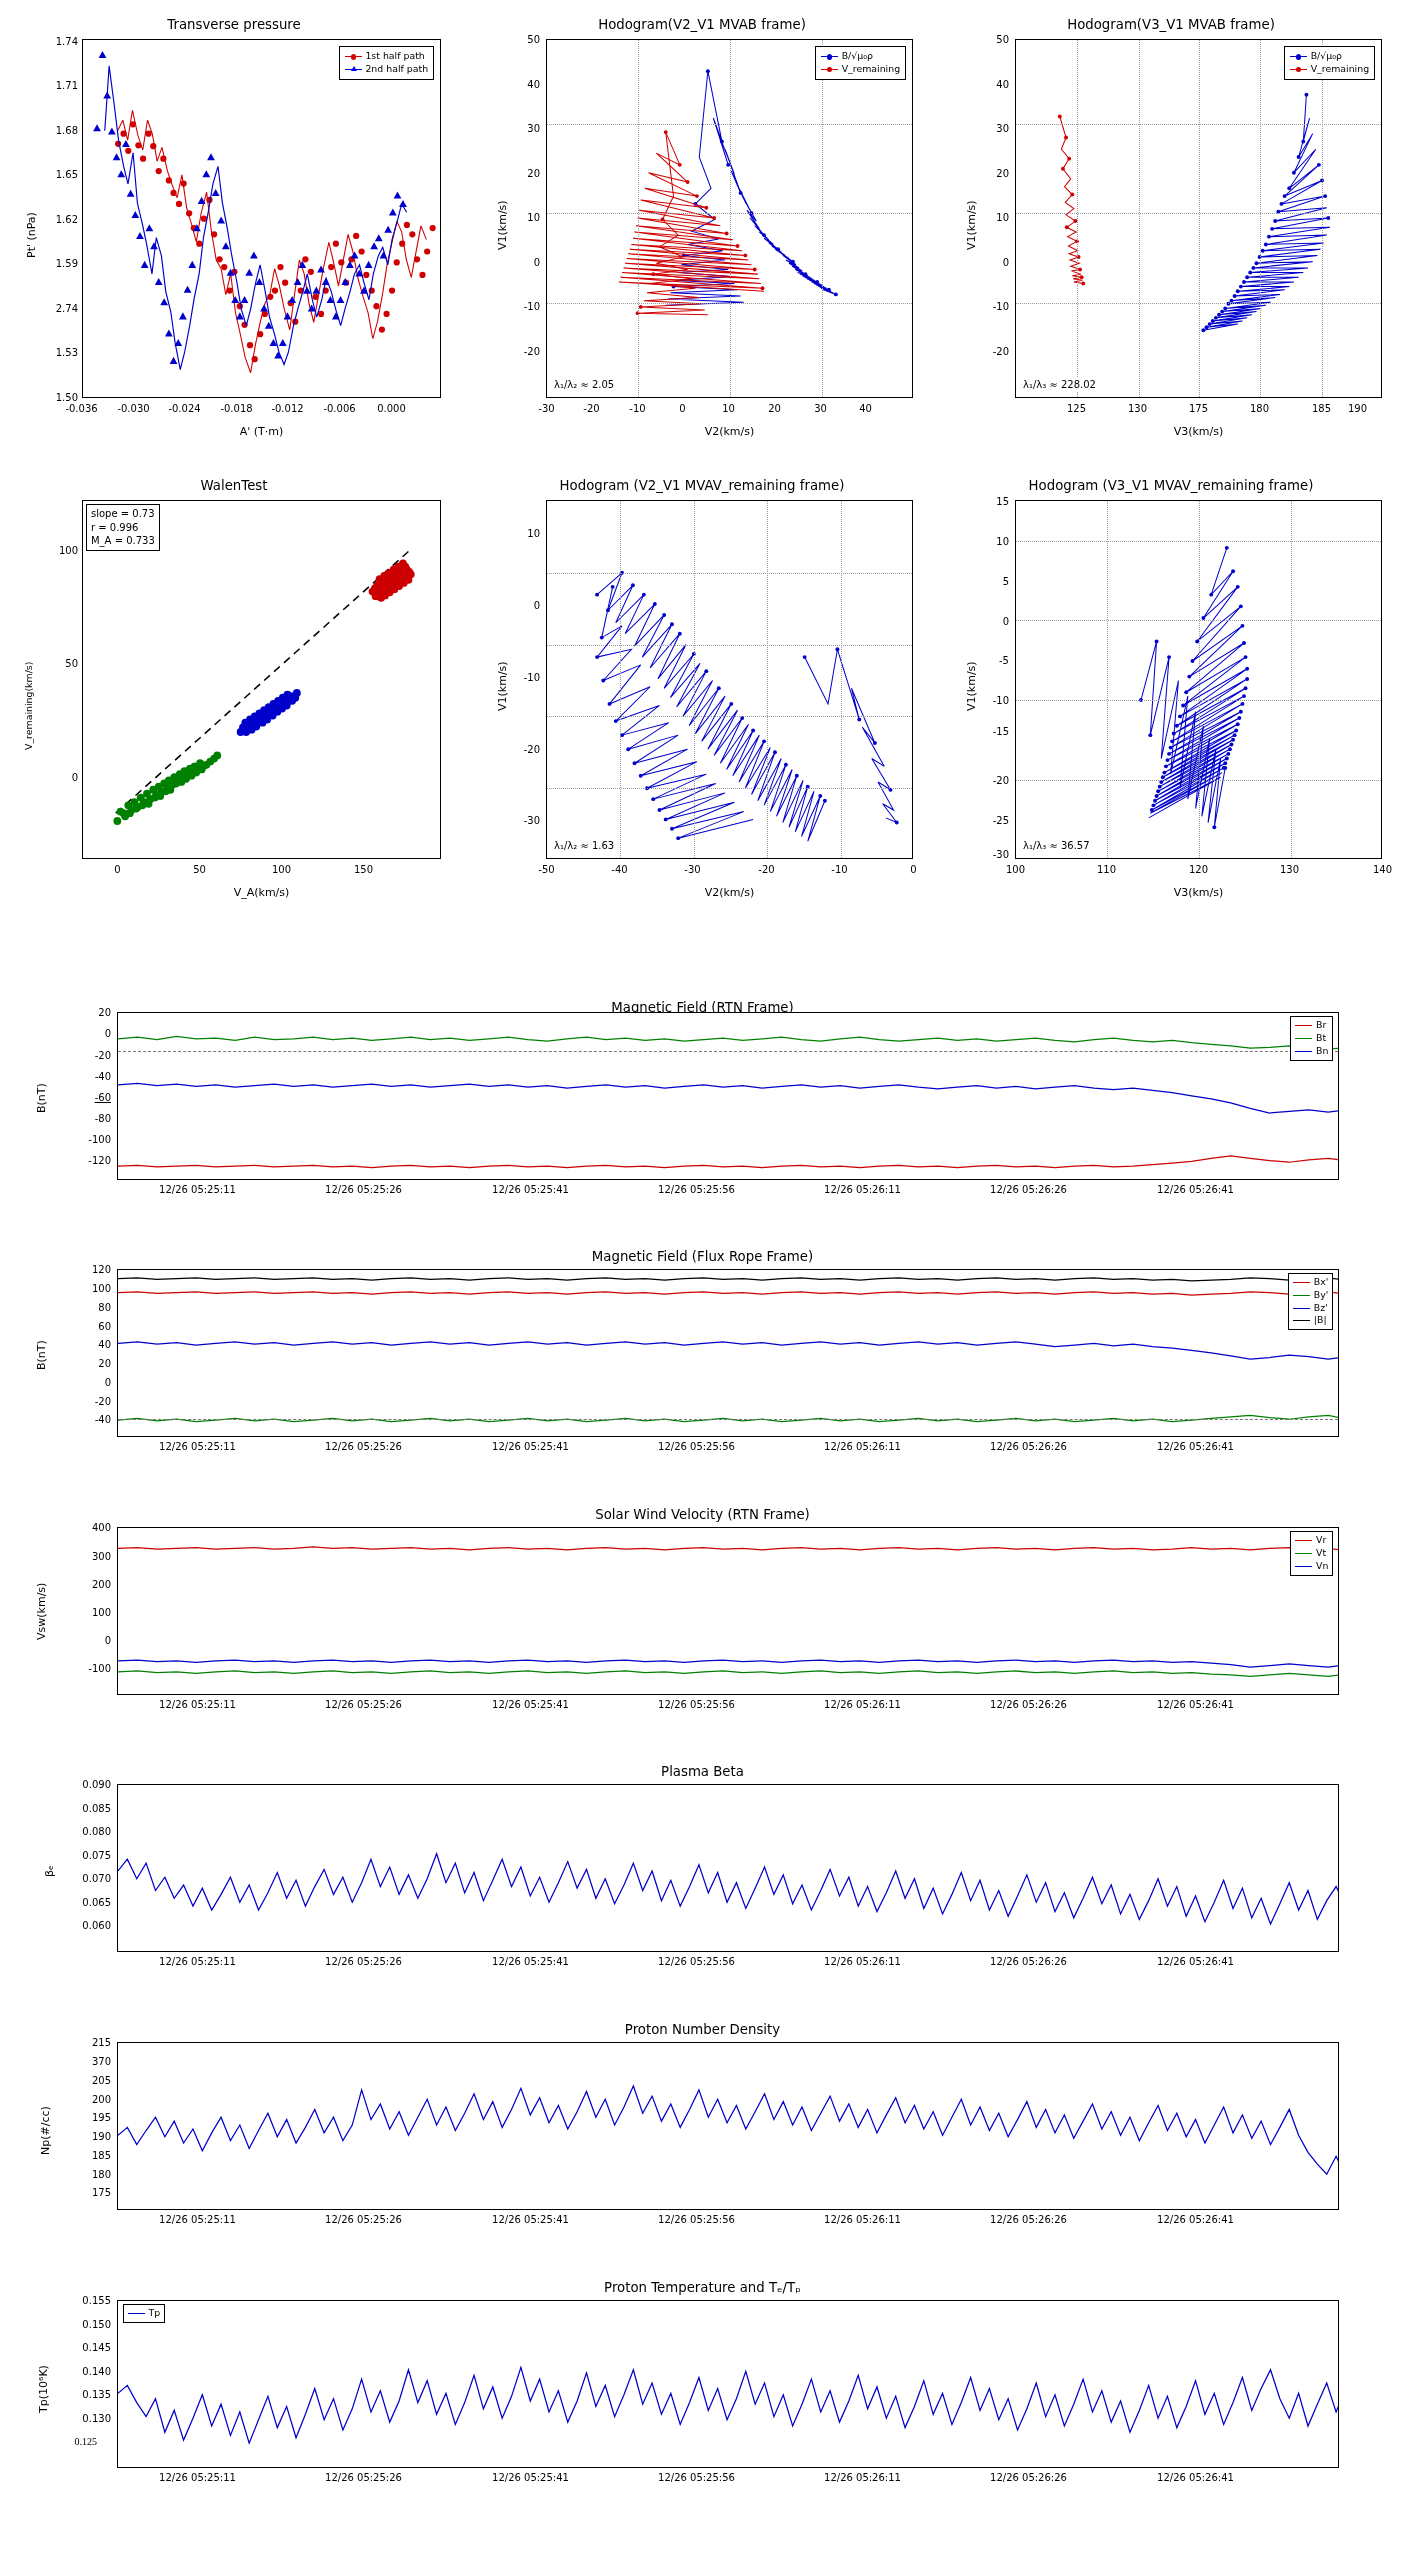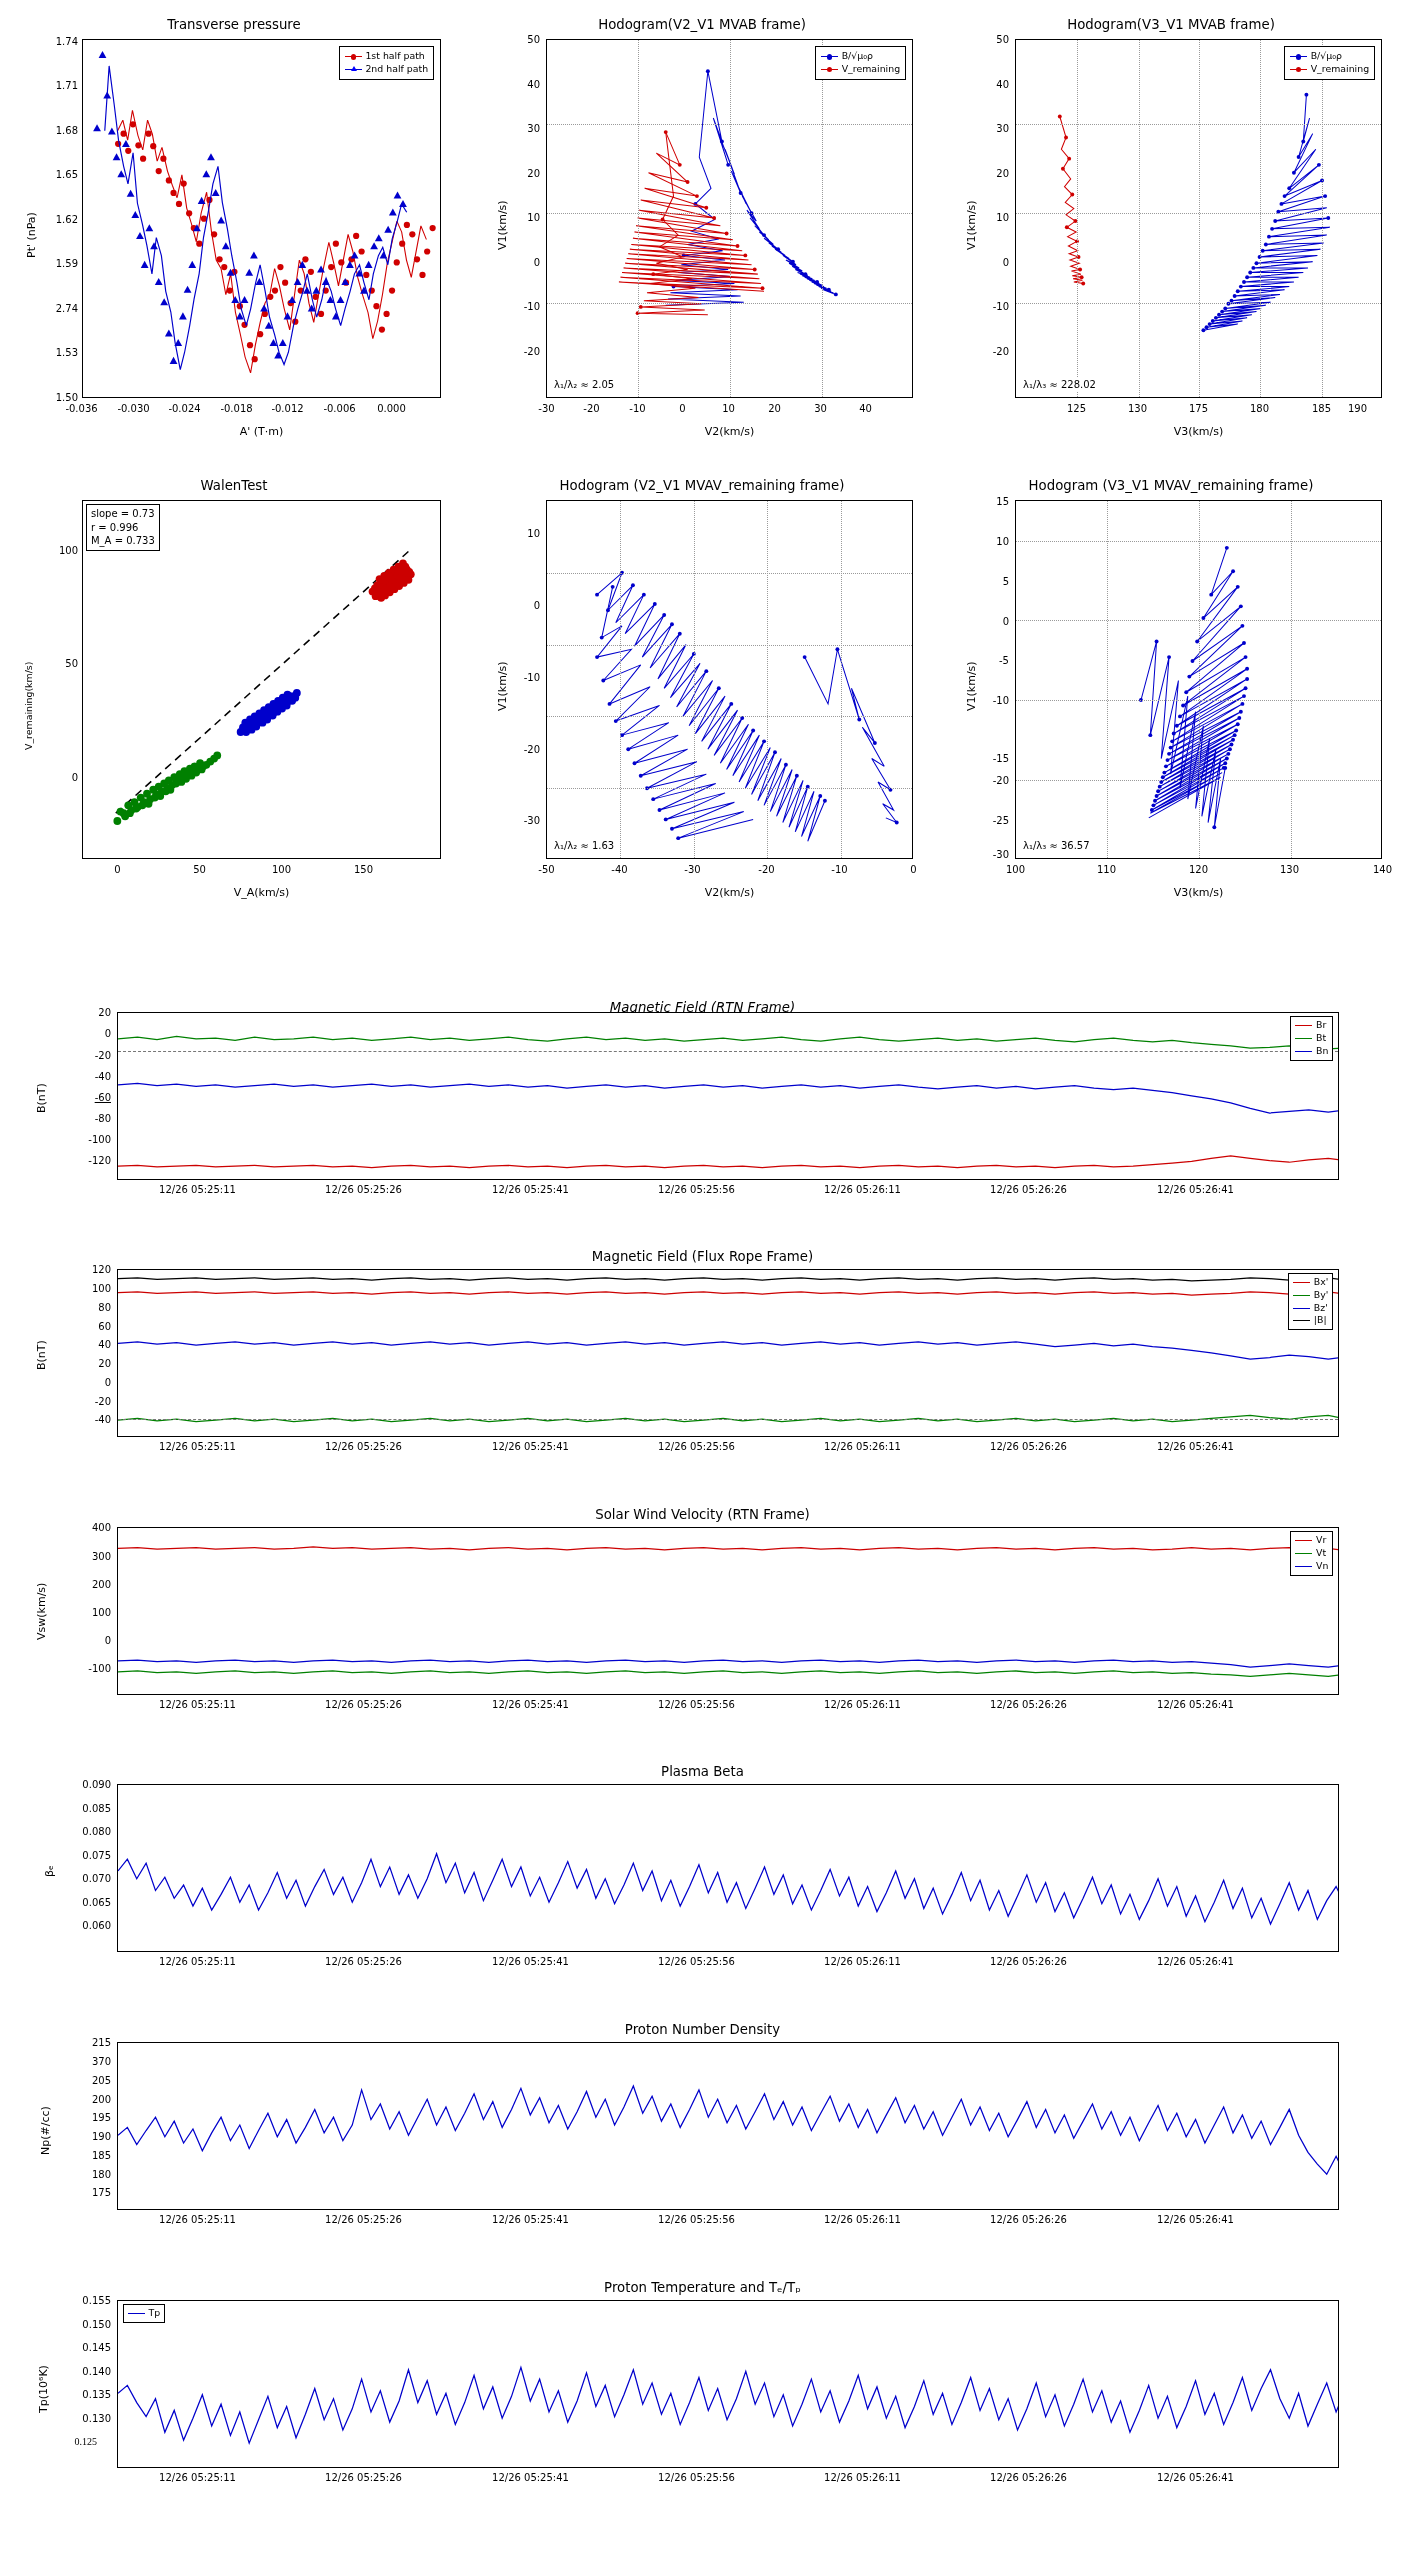--- a/index.html
+++ b/index.html
@@ -719,33 +719,33 @@
       <div class="annot" style="left:4.7px;bottom:6.2px;">λ₁/λ₃ ≈ 36.57</div>
     </div>
     <div class="ylabel" style="left:28px;top:250px;">V1(km/s)</div>
     <div class="xlabel" style="left:78px;top:425px;width:367px;">V3(km/s)</div>
     <div class="tick ytick" style="left:39px;top:35px;width:33px;">15</div>
     <div class="tick ytick" style="left:39px;top:75px;width:33px;">10</div>
     <div class="tick ytick" style="left:39px;top:115px;width:33px;">5</div>
     <div class="tick ytick" style="left:39px;top:155px;width:33px;">0</div>
     <div class="tick ytick" style="left:39px;top:194px;width:33px;">-5</div>
     <div class="tick ytick" style="left:39px;top:234px;width:33px;">-10</div>
-    <div class="tick ytick" style="left:39px;top:292px;width:33px;">-15</div>
+    <div class="tick ytick" style="left:39px;top:265px;width:33px;">-15</div>
     <div class="tick ytick" style="left:39px;top:314px;width:33px;">-20</div>
     <div class="tick ytick" style="left:39px;top:354px;width:33px;">-25</div>
     <div class="tick ytick" style="left:39px;top:388px;width:33px;">-30</div>
     <div class="tick xtick" style="left:55px;top:403px;width:47px;">100</div>
     <div class="tick xtick" style="left:146px;top:403px;width:47px;">110</div>
     <div class="tick xtick" style="left:238px;top:403px;width:47px;">120</div>
     <div class="tick xtick" style="left:329px;top:403px;width:47px;">130</div>
     <div class="tick xtick" style="left:422px;top:403px;width:47px;">140</div>
   </div>
 
   <div class="panel" style="left:0px;top:984px;width:1405px;height:258px;">
-    <div class="ptitle" style="top:16px;left:0;width:1405px;font-style:italic;">Magnetic Field (RTN Frame)</div>
+    <div class="ptitle" style="top:16px;left:0;width:1405px;">Magnetic Field (RTN Frame)</div>
     <div class="plotbox" style="left:117px;top:28px;width:1222px;height:168px;">
       <div class="dashline" style="top:38px;"></div>
       <svg width="1222" height="168" viewBox="0 0 1565 215" preserveAspectRatio="none">
         <polyline fill="none" stroke="#008000" stroke-width="1.6" points="0,33 25,31 50,34 75,30 100,33 125,32 150,35 175,31 200,34 225,33 250,31 275,34 300,32 325,35 350,33 375,31 400,34 425,32 450,35 475,33 500,31 525,34 550,36 575,33 600,31 625,34 650,32 675,35 700,33 725,36 750,34 775,32 800,35 825,33 850,31 875,34 900,36 925,33 950,31 975,34 1000,36 1025,34 1050,32 1075,35 1100,33 1125,36 1150,34 1175,32 1200,35 1225,37 1250,34 1275,32 1300,35 1325,37 1350,35 1375,38 1400,40 1425,42 1450,45 1475,44 1500,42 1525,44 1550,46 1565,45"></polyline>
         <polyline fill="none" stroke="#0000cc" stroke-width="1.6" points="0,92 25,90 50,93 75,91 100,94 125,92 150,95 175,93 200,91 225,94 250,92 275,95 300,93 325,91 350,94 375,92 400,95 425,93 450,91 475,94 500,92 525,95 550,93 575,96 600,94 625,92 650,95 675,93 700,96 725,94 750,92 775,95 800,93 825,96 850,94 875,92 900,95 925,93 950,96 975,94 1000,92 1025,95 1050,97 1075,95 1100,93 1125,96 1150,94 1175,97 1200,95 1225,93 1250,96 1275,98 1300,96 1325,99 1350,102 1375,106 1400,110 1425,115 1450,122 1475,128 1500,126 1525,124 1550,127 1565,125"></polyline>
         <polyline fill="none" stroke="#cc0000" stroke-width="1.6" points="0,196 25,195 50,197 75,196 100,195 125,197 150,196 175,195 200,197 225,196 250,195 275,197 300,196 325,198 350,196 375,195 400,197 425,196 450,198 475,196 500,195 525,197 550,196 575,198 600,196 625,195 650,197 675,196 700,198 725,196 750,195 775,197 800,196 825,198 850,196 875,195 900,197 925,196 950,198 975,196 1000,195 1025,197 1050,196 1075,198 1100,196 1125,195 1150,197 1175,196 1200,198 1225,196 1250,195 1275,197 1300,196 1325,194 1350,192 1375,190 1400,186 1425,183 1450,186 1475,189 1500,191 1525,188 1550,186 1565,188"></polyline>
       </svg>
       <div class="legend" style="right:4.7px;top:3.1px;padding:2.3px 3.9px;">
         <div class="row">
             <span class="swatch" style="border-color:#cc0000;"></span>

